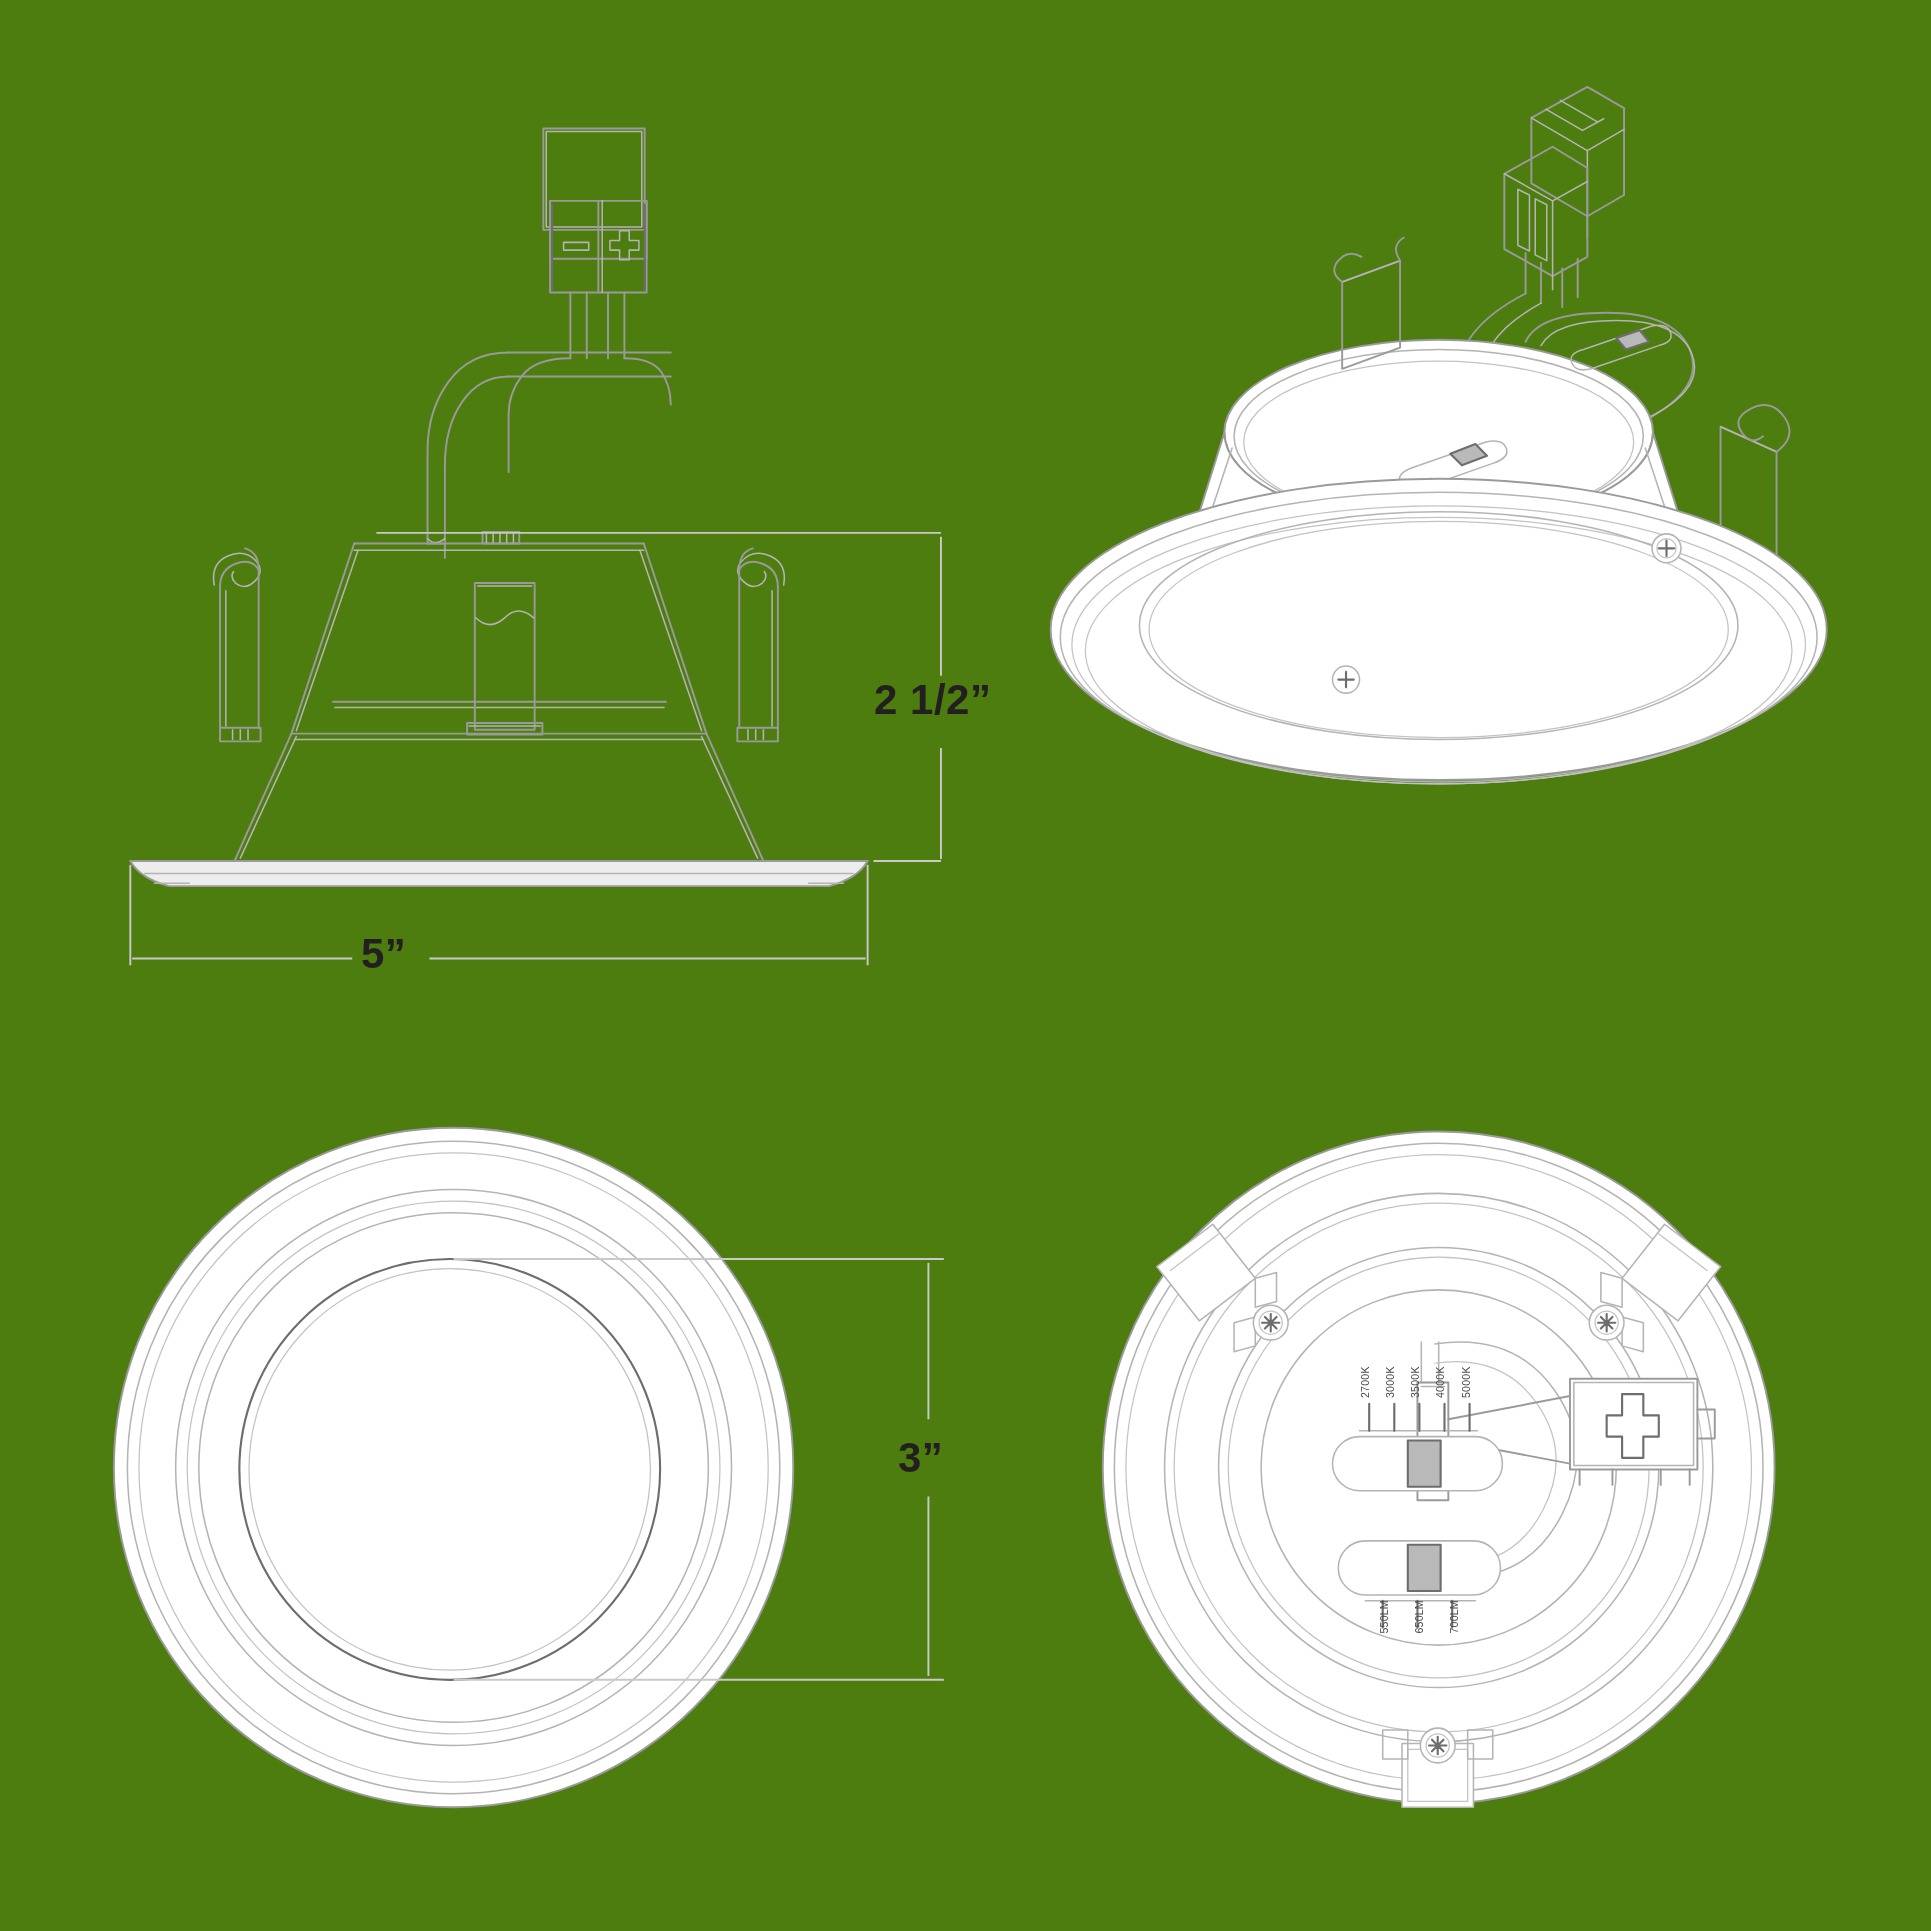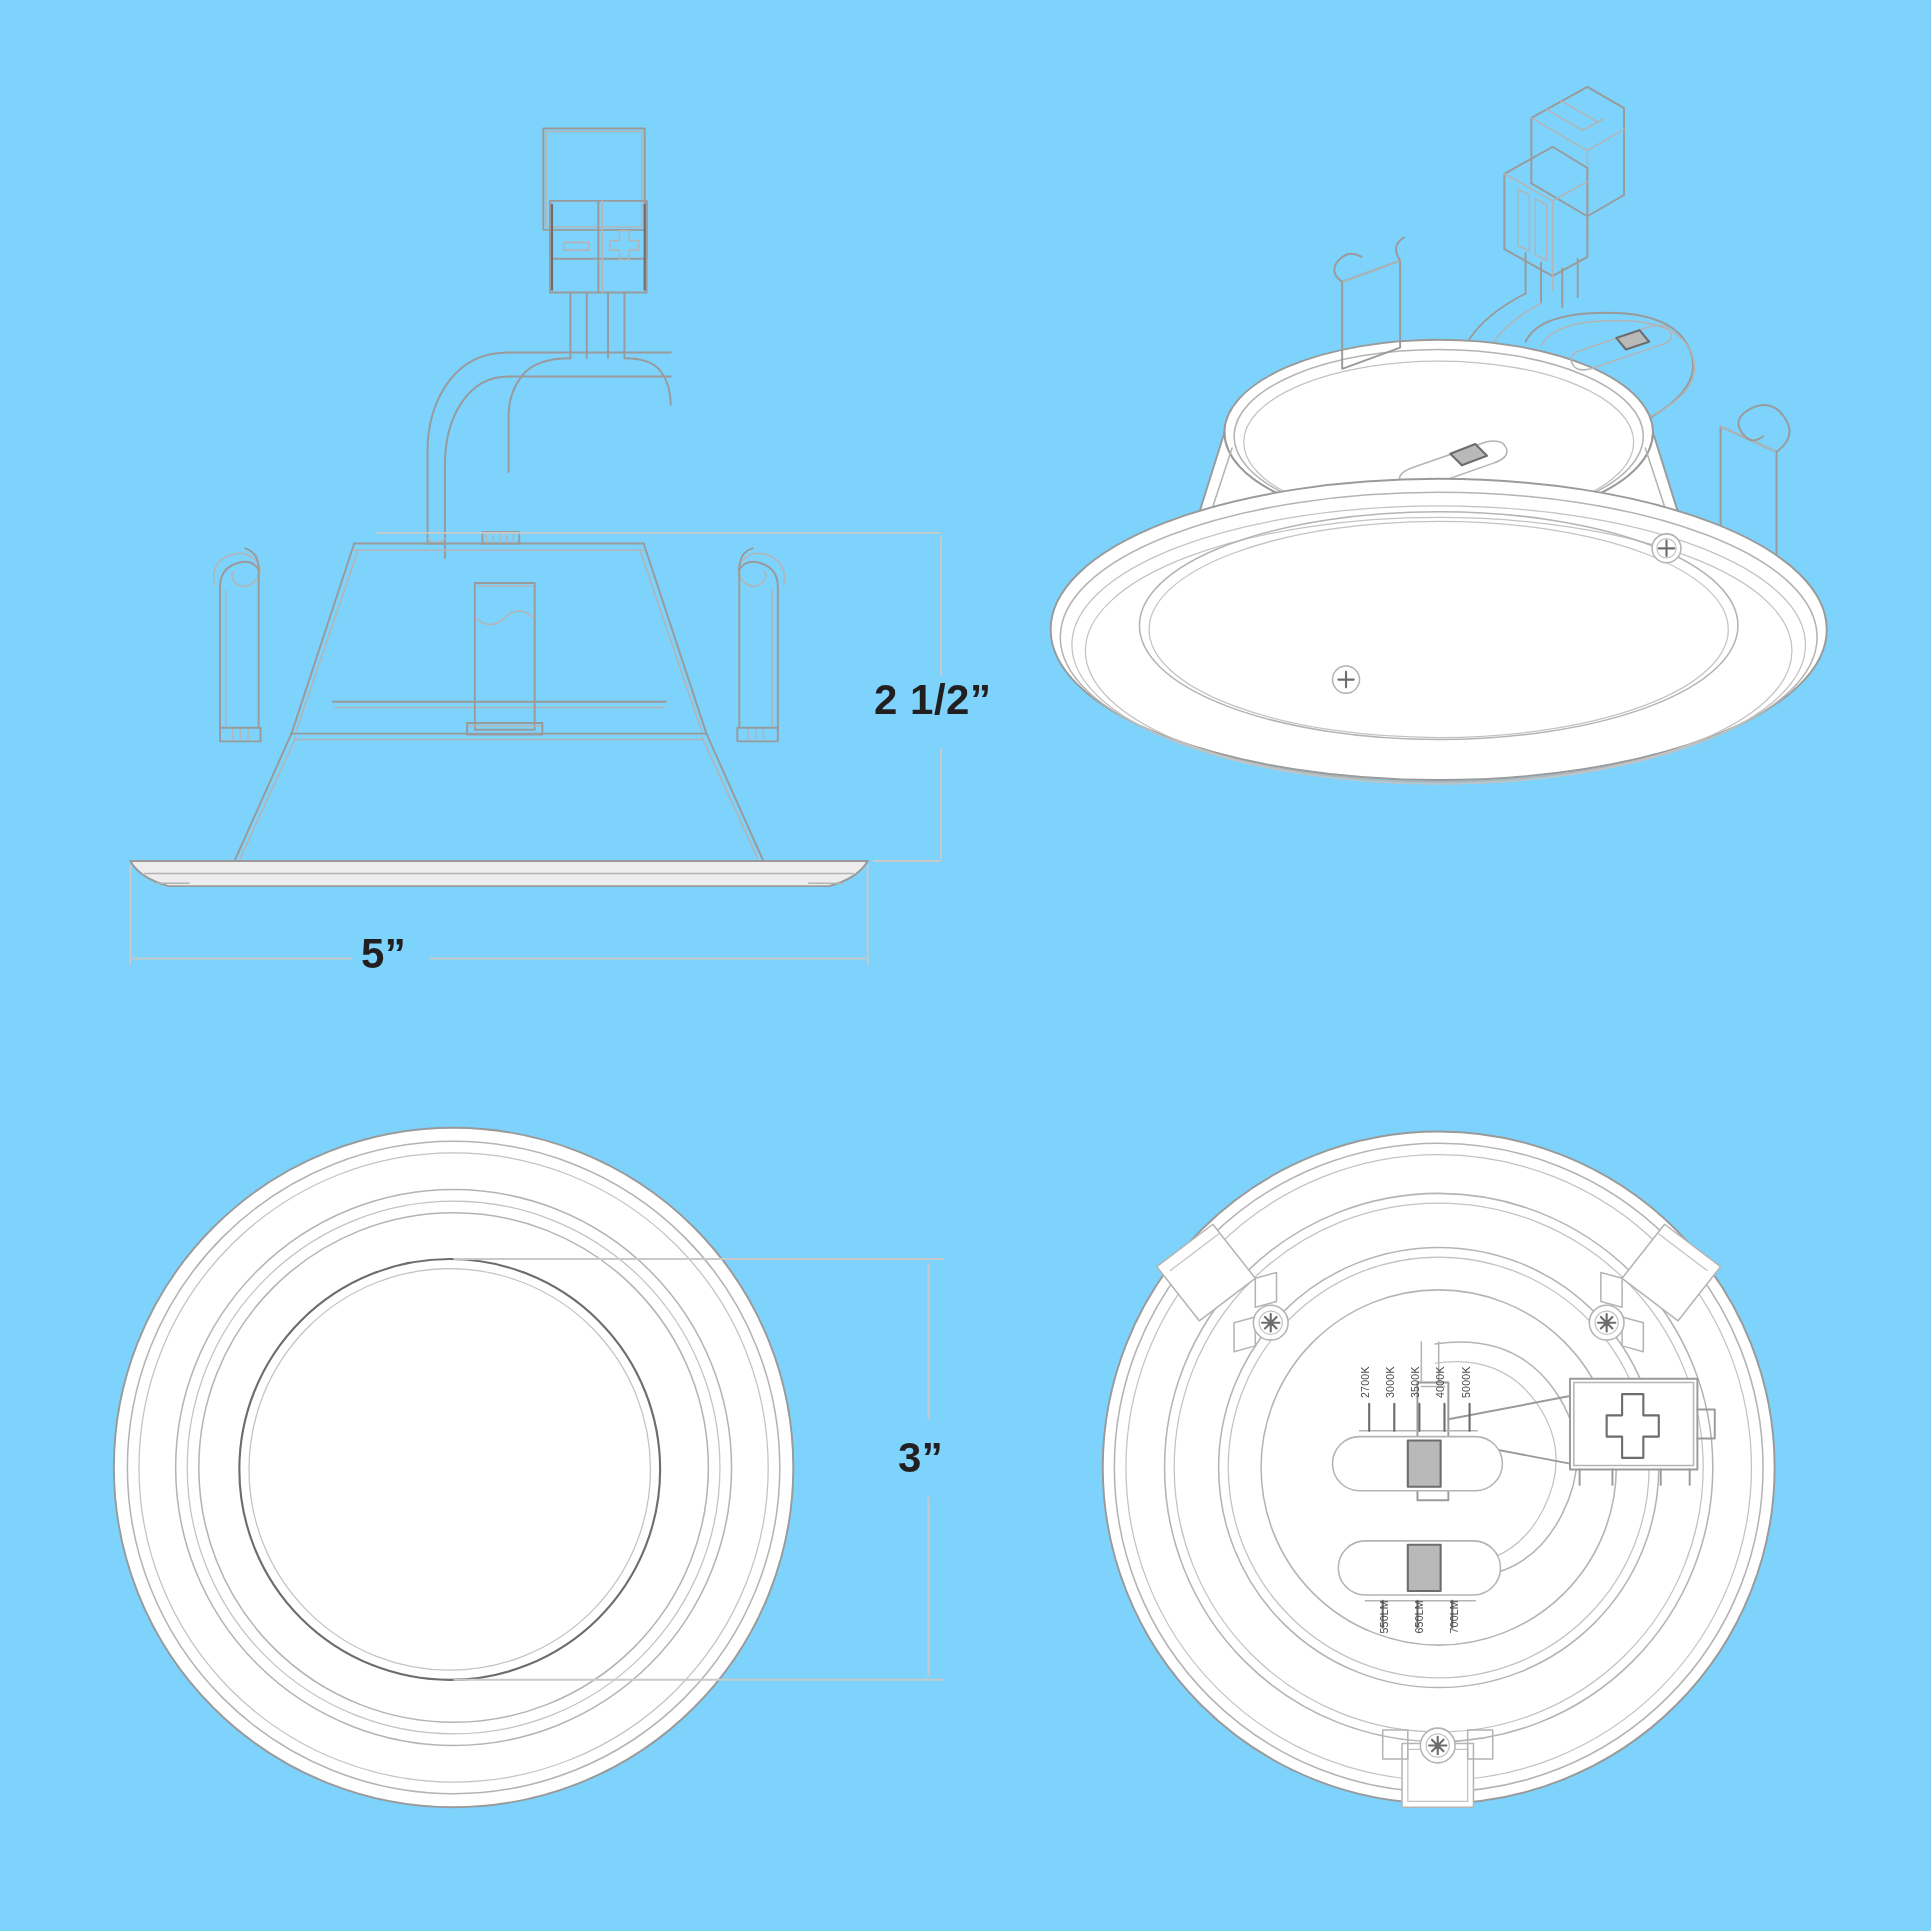--- a/index.html
+++ b/index.html
@@ -1,17 +1,17 @@
 <!DOCTYPE html>
 <html><head>
 <meta charset="utf-8">
 <style>
   html,body{margin:0;padding:0;background:#ffffff;}
   body{width:1931px;height:1931px;font-family:"Liberation Sans",sans-serif;overflow:hidden;}
-  #sheet{position:relative;width:1931px;height:1931px;background:#7dd3fc;}
+  #sheet{position:relative;width:1931px;height:1931px;background:#4d7c0f;}
   svg.view{position:absolute;overflow:visible;}
   .ln{fill:none;stroke:#9a9a9a;stroke-width:2;stroke-linecap:round;stroke-linejoin:round;}
   .ln-d{fill:none;stroke:#b4b4b4;stroke-width:1.6;stroke-linecap:round;stroke-linejoin:round;}
   .ln-k{fill:none;stroke:#6d6d6d;stroke-width:2.2;stroke-linecap:round;stroke-linejoin:round;}
   .ln-hair{fill:none;stroke:#c3c3c3;stroke-width:1.3;stroke-linecap:round;stroke-linejoin:round;}
   .fillw{fill:#ffffff;}
   .fillg{fill:#b9b9b9;}
   .fillgl{fill:#ededed;}
   .dim{fill:none;stroke:#c9c9c9;stroke-width:2;}
   .dimtxt{position:absolute;color:#231f20;font-family:"Liberation Sans",sans-serif;font-weight:700;letter-spacing:0.5px;white-space:nowrap;}

